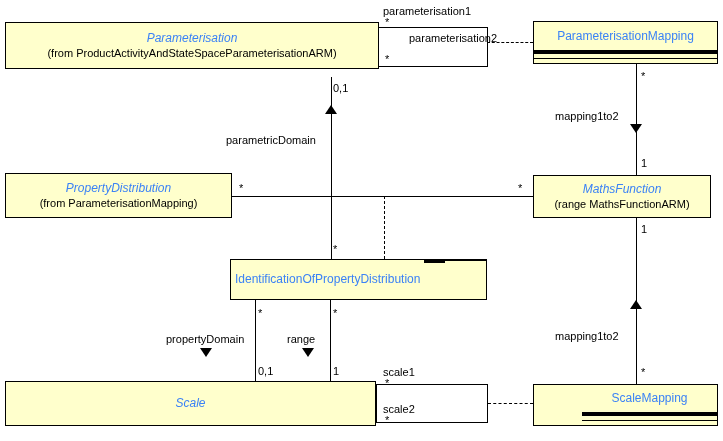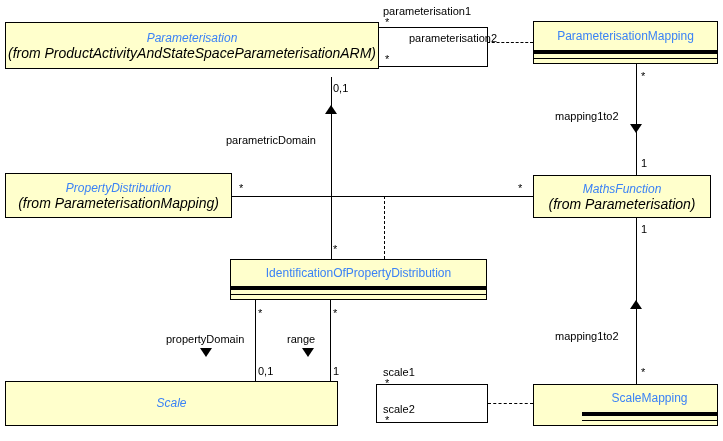--- a/index.html
+++ b/index.html
@@ -35,24 +35,23 @@
     line-height: 15px;
     padding: 0 4px;
   }
   .cls-name {
     font-size: 12px;
     color: #3b82f6;
     white-space: nowrap;
   }
   .cls-name.italic { font-style: italic; }
   .cls-from {
-    font-size: 14px;
+    font-size: 11px;
     color: #000;
     white-space: nowrap;
-    font-style: italic;
   }
 
   
   .uml-class.with-compartments .name-compartment {
     height: auto;
     flex: 1 1 auto;
   }
   .compartment-sep-thick {
     width: 100%;
     height: 3px;
@@ -175,34 +174,34 @@
   <div class="uml-class" style="left:5px; top:173px; width:227px; height:45px;">
     <div class="name-compartment">
       <div class="cls-name italic">PropertyDistribution</div>
       <div class="cls-from">(from ParameterisationMapping)</div>
     </div>
   </div>
 
   <div class="uml-class" style="left:533px; top:175px; width:178px; height:43px;">
     <div class="name-compartment">
       <div class="cls-name italic">MathsFunction</div>
-      <div class="cls-from">(from Parameterisation)</div>
-    </div>
-  </div>
-
-  <div class="uml-class with-compartments" style="left:230px; top:259px; width:257px; height:41px; display:flex; flex-direction:column;">
+      <div class="cls-from">(range MathsFunctionARM)</div>
+    </div>
+  </div>
+
+  <div class="uml-class with-compartments" style="left:230px; top:259px; width:257px; height:41px; display:flex; flex-direction:row;">
     <div class="name-compartment">
       <div class="cls-name">IdentificationOfPropertyDistribution</div>
     </div>
     <div class="compartment-sep-thick"></div>
     <div class="compartment-thin"></div>
     <div class="compartment-thin"></div>
   </div>
 
-  <div class="uml-class" style="left:5px; top:381px; width:333px; height:45px;">
+  <div class="uml-class" style="left:5px; top:381px; width:371px; height:45px;">
     <div class="name-compartment">
       <div class="cls-name italic">Scale</div>
     </div>
   </div>
 
   <div class="uml-class with-compartments" style="left:533px; top:384px; width:185px; height:42px; display:flex; flex-direction:column;padding-left:48px;">
     <div class="name-compartment">
       <div class="cls-name">ScaleMapping</div>
     </div>
     <div class="compartment-sep-thick"></div>

